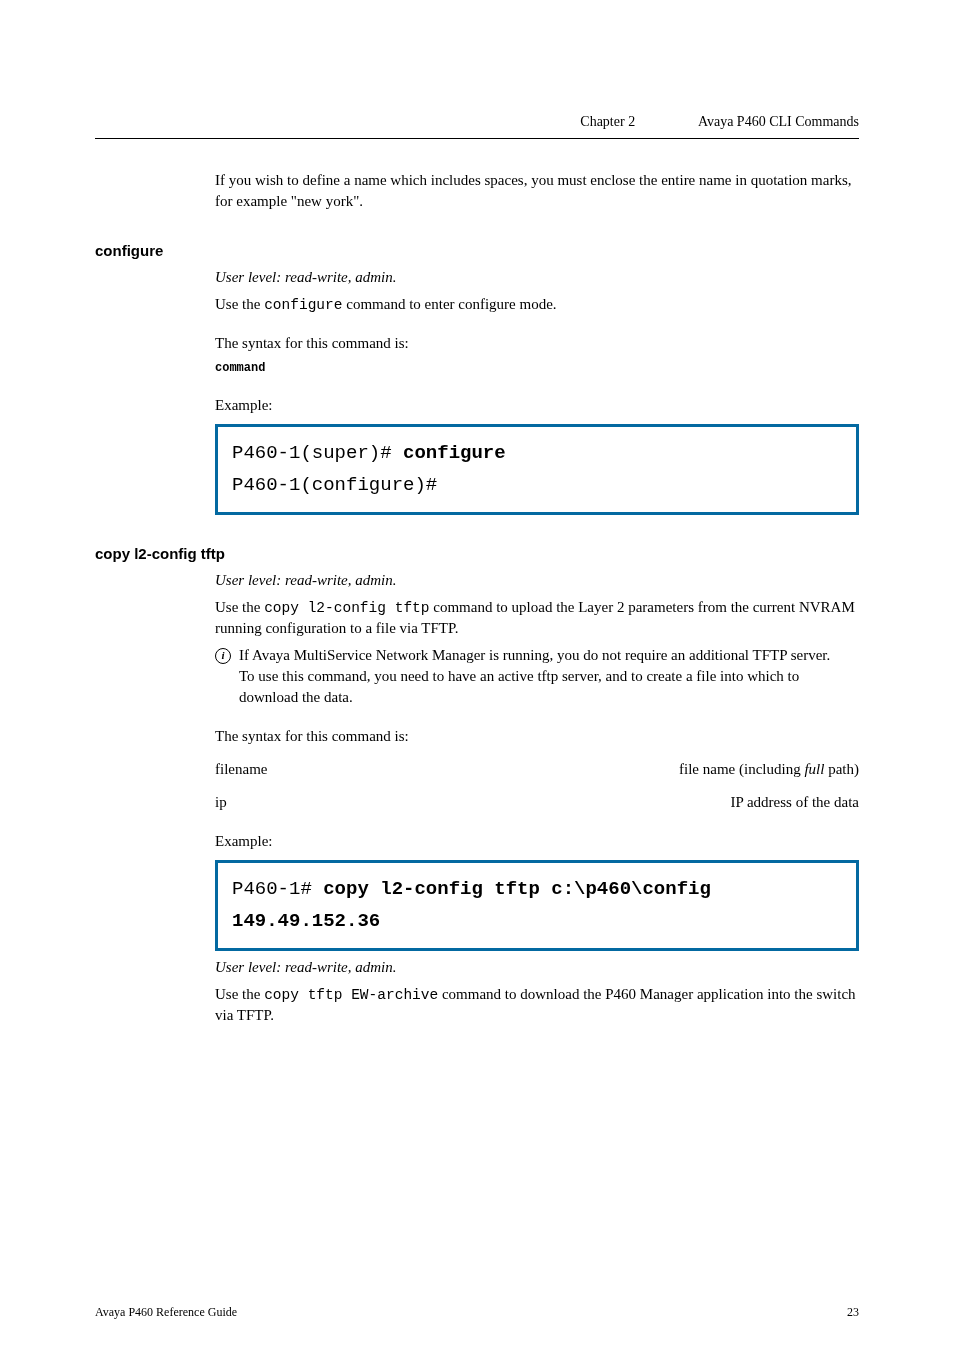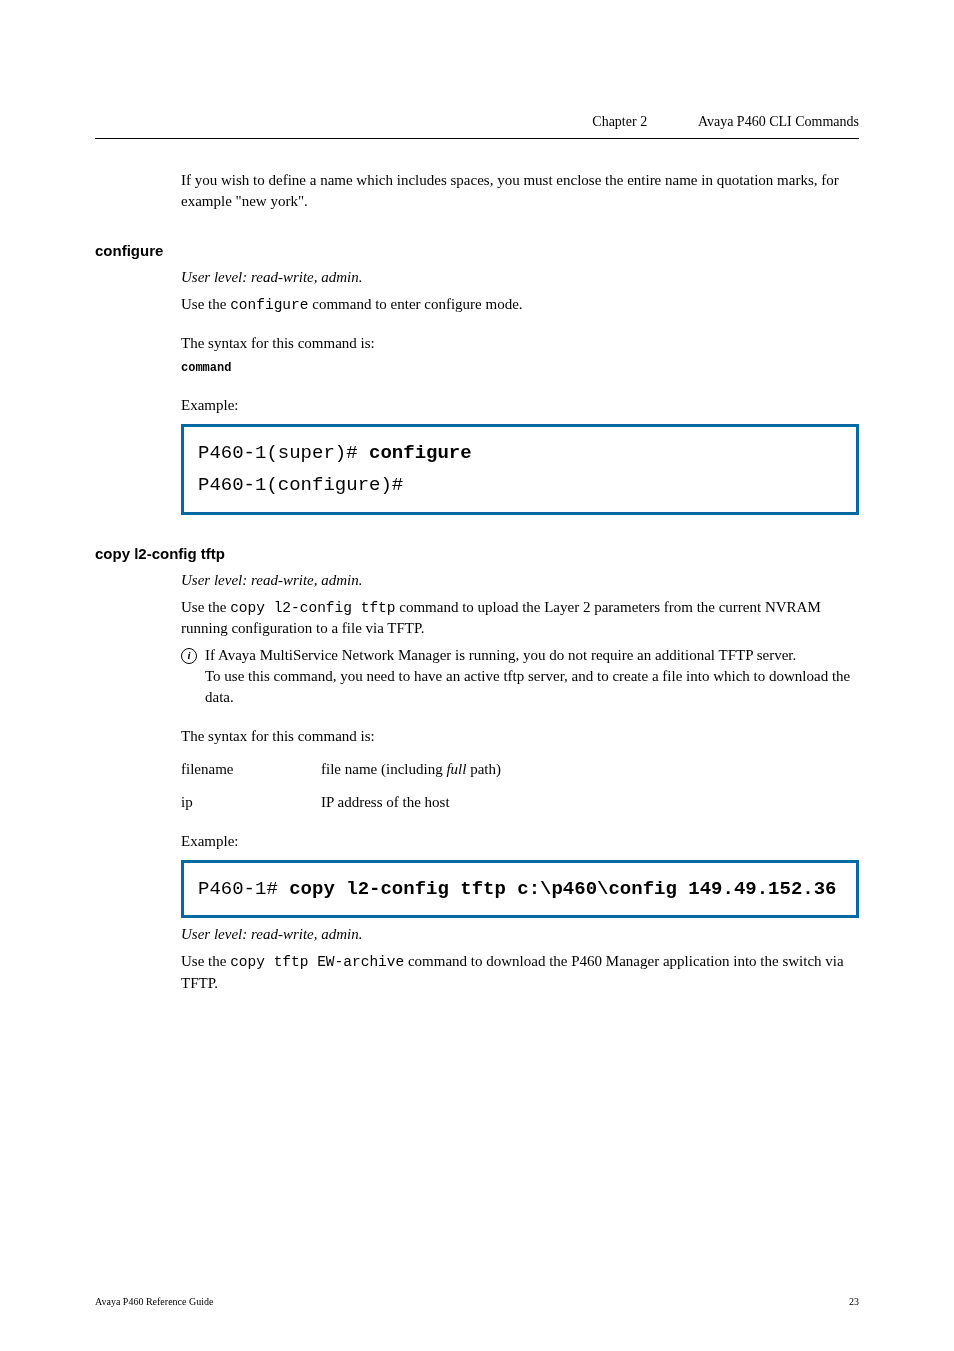--- a/index.html
+++ b/index.html
@@ -25,27 +25,27 @@
     right: 95px;
     border-bottom: 1px solid #000;
   }
   .header-right {
     position: absolute;
     top: 112px;
     right: 95px;
     font-size: 14px;
   }
   .chapter-label {
-    margin-right: 48px;
+    margin-right: 60px;
   }
   .content {
     margin-top: 60px;
   }
   .indent-block {
-    margin-left: 86px;
+    margin-left: 120px;
     margin-right: 0;
   }
   .section-heading {
     font-family: Arial, Helvetica, sans-serif;
     font-weight: bold;
     font-size: 15px;
     margin-top: 28px;
     margin-bottom: 4px;
     margin-left: 0;
   }
@@ -92,35 +92,37 @@
     width: 24px;
     flex-shrink: 0;
   }
   .info-text {
     flex: 1;
   }
   .param-row {
     display: flex;
     margin-top: 12px;
     margin-bottom: 8px;
+    gap: 26px;
   }
   .param-label {
     width: 140px;
   }
   .param-desc {
     flex: 1;
+    text-align: right;
   }
   .footer {
     position: absolute;
-    bottom: 42px;
+    bottom: 30px;
     left: 95px;
     right: 95px;
     display: flex;
     justify-content: space-between;
-    font-size: 10px;
+    font-size: 12px;
   }
   .circled {
     display: inline-block;
     border: 1px solid #000;
     border-radius: 50%;
     width: 14px;
     height: 14px;
     line-height: 13px;
     text-align: center;
     font-family: "Times New Roman", serif;
@@ -177,21 +179,21 @@
         </div>
       </div>
       <div class="para gap">The syntax for this command is:</div>
 
       <div class="param-row">
         <div class="param-label">filename</div>
         <div class="param-desc"><span>file name (including </span><span class="italic">full</span><span> path)</span></div>
       </div>
       <div class="param-row">
         <div class="param-label">ip</div>
-        <div class="param-desc">IP address of the host</div>
+        <div class="param-desc">IP address of the data</div>
       </div>
 
       <div class="para gap">Example:</div>
       <div class="code-box">
         <div><span>P460-1# </span><span class="bold">copy l2-config tftp c:\p460\config 149.49.152.36</span></div>
       </div>
     </div>
 
     <div class="indent-block">
       <div class="para italic">User level: read-write, admin.</div>

